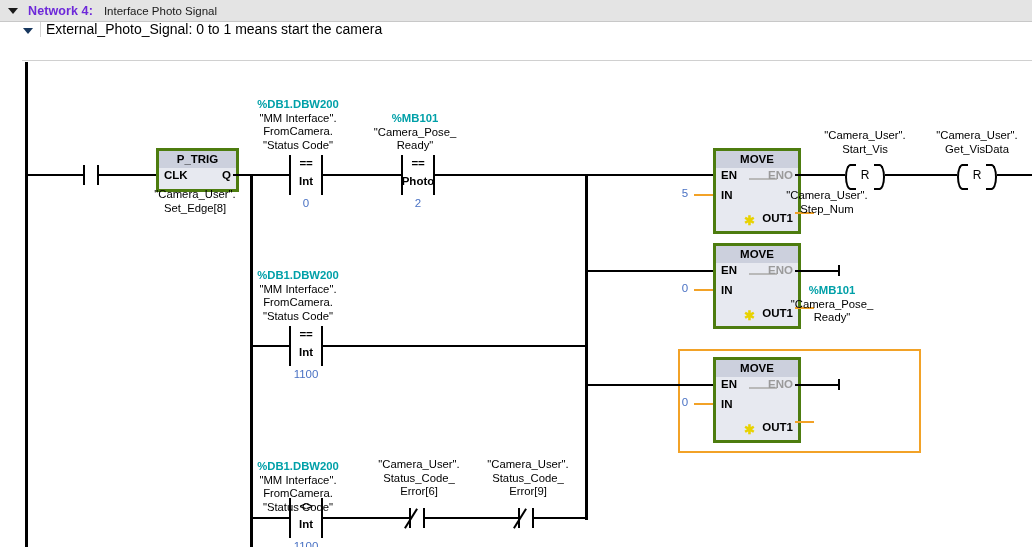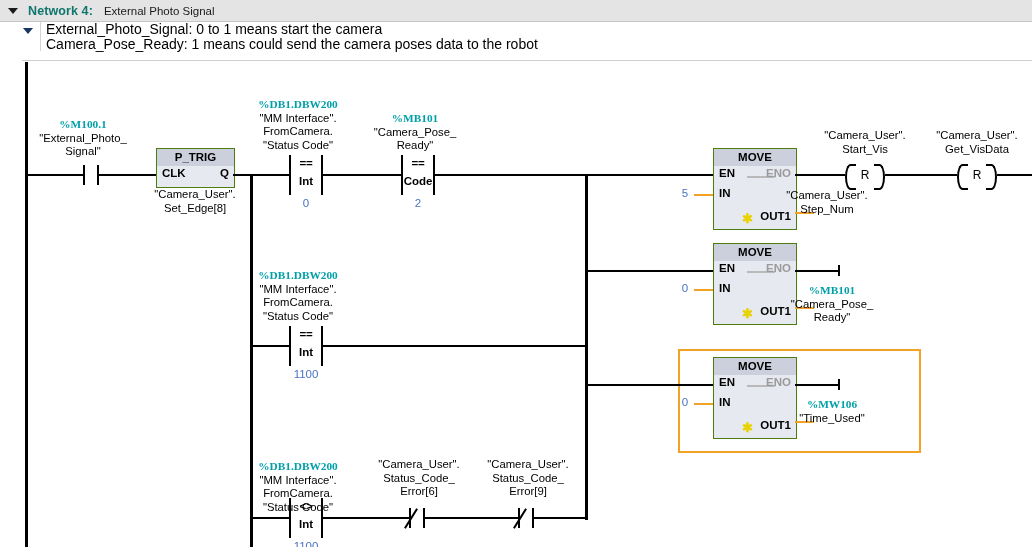--- a/index.html
+++ b/index.html
@@ -25,21 +25,21 @@
     display: flex; align-items: center;
   }
   .tri {
     width: 0; height: 0;
     border-left: 5px solid transparent;
     border-right: 5px solid transparent;
     border-top: 6px solid #1a1a1a;
     margin-left: 8px; margin-right: 10px;
   }
   .net-title {
-    font-weight: bold; font-size: 12.5px; color: #0f766e;
+    font-weight: bold; font-size: 12.5px; color: #6d28d9;
     letter-spacing: .1px;
   }
   .net-name {
     font-size: 11.5px; color: #1a1a1a; margin-left: 11px;
   }
 
   
   .comment-wrap {
     position: absolute; left: 0; top: 22px;
     width: 1032px; height: 35px;
@@ -129,21 +129,21 @@
   .coil .pl { left: 0; border-right: none; border-top-right-radius:0; border-bottom-right-radius:0; }
   .coil .pr { right: 0; border-left: none; border-top-left-radius:0; border-bottom-left-radius:0; }
   .coil .lt {
     position: absolute; left: 0; right: 0; top: 3px;
     text-align: center; font-size: 12px; line-height: 16px;
   }
 
   
   .fb {
     position: absolute;
-    border: 1px solid #4d7c0f;
+    border: 3px solid #4d7c0f;
     background: #e7e9f0;
   }
   .fb .hdr {
     background: #ccd0dd;
     text-align: center; font-weight: bold;
     font-size: 11.5px; line-height: 17px; height: 17px;
     color: #000;
   }
   .fb .row {
     position: relative; height: 20px;
@@ -164,57 +164,51 @@
   .fb .star {
     position: absolute; color: #e8d200; font-size: 13px;
     font-weight: bold; line-height: 13px;
   }
 
   
   .lbl {
     position: absolute; text-align: center;
     line-height: 13.5px; font-size: 11.3px; white-space: nowrap;
   }
-  .addr { color: #00a0a8; font-weight: bold; font-family: Liberation Serif, serif; }
+  .addr { color: #00a0a8; font-weight: bold; }
   .num  { color: #4a72c4; font-size: 11.5px; }
 
   
   .selbox {
     position: absolute; border: 2px solid #f2a227; background: transparent;
   }
 </style>
 </head>
 <body>
 
 <div class="net-header">
   <div class="tri"></div>
   <span class="net-title">Network 4:</span>
-  <span class="net-name">External Photo Signal</span>
+  <span class="net-name">Interface Photo Signal</span>
 </div>
 
 <div class="comment-wrap">
   <div class="comment-tri"></div>
   <div class="comment-box">
     <div>External_Photo_Signal: 0 to 1 means start the camera</div>
-    <div>Camera_Pose_Ready: 1 means could send the camera poses data to the robot</div>
   </div>
 </div>
 <div class="divider"></div>
 
 <div class="canvas">
 
   <div class="rail" style="left:25px; top:0px; height:485px;"></div>
 
   <div class="wire hw" style="left:27px; top:112px; width:56px;"></div>
 
-  <div class="lbl" style="left:18px; top:56px; width:130px;">
-    <div class="addr">%M100.1</div>
-    <div>"External_Photo_</div>
-    <div>Signal"</div>
-  </div>
   <div class="contact" style="left:83px; top:103px;">
     <div class="bar l"></div>
     <div class="bar r"></div>
   </div>
 
   <div class="wire hw" style="left:99px; top:112px; width:57px;"></div>
 
   <div class="fb" style="left:156px; top:86px; width:77px; height:38px;">
     <div class="hdr">P_TRIG</div>
     <div class="row">
@@ -249,21 +243,21 @@
 
   <div class="lbl" style="left:355px; top:50px; width:120px;">
     <div class="addr">%MB101</div>
     <div>"Camera_Pose_</div>
     <div>Ready"</div>
   </div>
   <div class="cmp" style="left:401px; top:93px;">
     <div class="bar l"></div>
     <div class="bar r"></div>
     <div class="op">==</div>
-    <div class="typ">Code</div>
+    <div class="typ">Photo</div>
     <div class="val">2</div>
   </div>
   <div class="wire hw" style="left:434px; top:112px; width:153px;"></div>
 
   <div class="lbl" style="left:238px; top:207px; width:120px;">
     <div class="addr">%DB1.DBW200</div>
     <div>"MM Interface".</div>
     <div>FromCamera.</div>
     <div>"Status Code"</div>
   </div>
@@ -413,18 +407,14 @@
     <div class="row" style="height:22px;">
       <span class="star" style="left:28px; top:6px;">✱</span>
       <span class="pin-r" style="top:4px;">OUT1</span>
     </div>
   </div>
   <span class="lbl num" style="left:678px; top:334px; width:14px;">0</span>
   <div class="ow ohw" style="left:694px; top:341px; width:19px;"></div>
   <div class="wire hw" style="left:795px; top:322px; width:45px;"></div>
   <div class="wire vw" style="left:838px; top:317px; width:2px; height:11px;"></div>
   <div class="ow ohw" style="left:795px; top:359px; width:19px;"></div>
-  <div class="lbl" style="left:760px; top:336px; width:144px; text-align:center;">
-    <div class="addr">%MW106</div>
-    <div>"Time_Used"</div>
-  </div>
 
 </div>
 
 </body></html>

